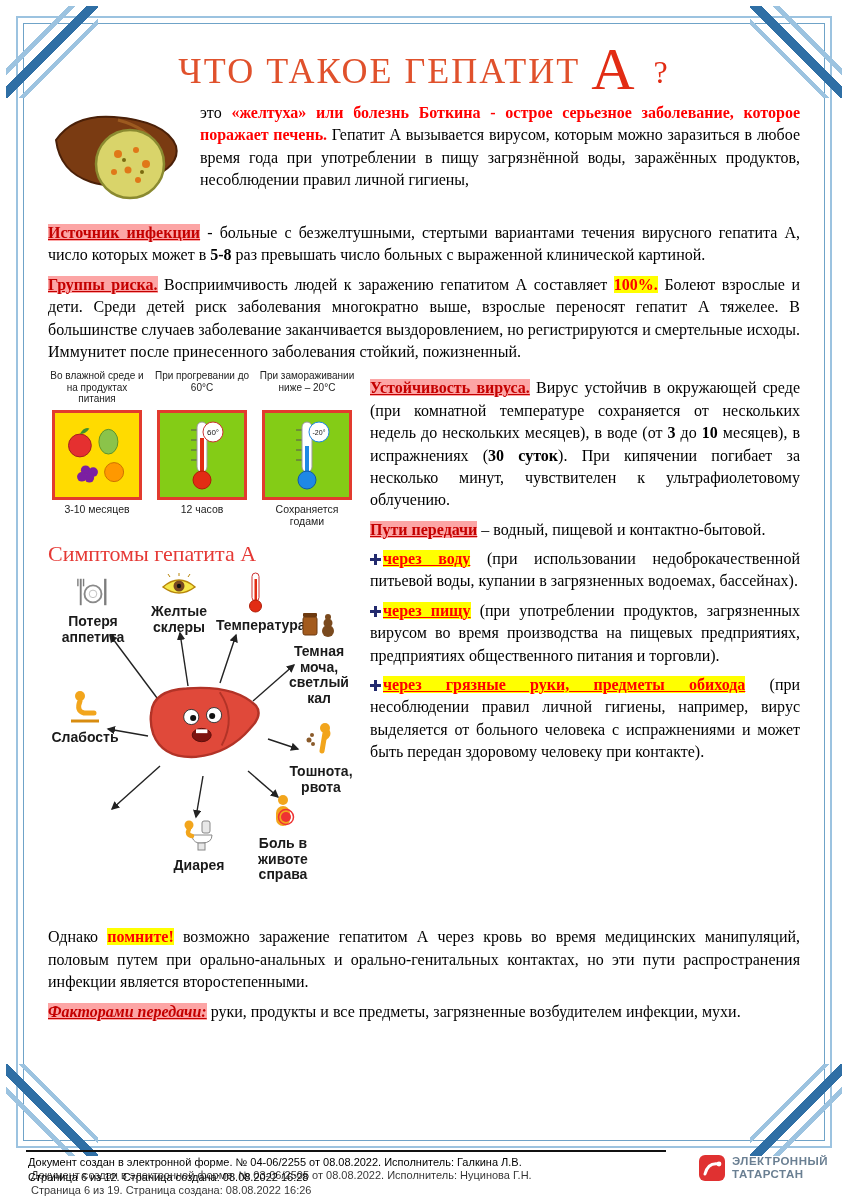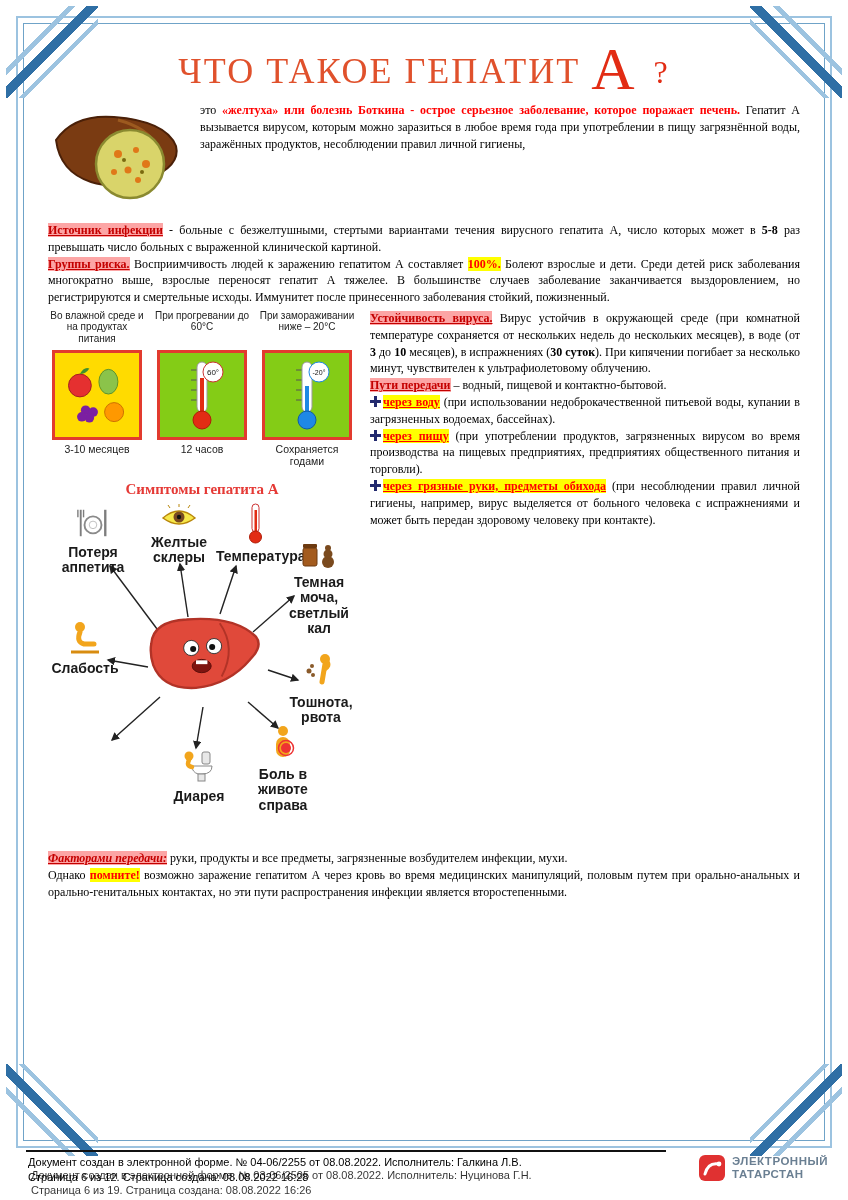--- a/index.html
+++ b/index.html
@@ -12,41 +12,41 @@
   .corner.tl{left:6px;top:6px;background:linear-gradient(135deg,transparent 34%,#9cc3e0 34% 38%,transparent 38% 44%,#2f6fa5 44% 51%,transparent 51% 57%,#9cc3e0 57% 60%,transparent 60%);}
   .corner.tr{right:6px;top:6px;background:linear-gradient(225deg,transparent 34%,#9cc3e0 34% 38%,transparent 38% 44%,#2f6fa5 44% 51%,transparent 51% 57%,#9cc3e0 57% 60%,transparent 60%);}
   .corner.bl{left:6px;bottom:44px;background:linear-gradient(45deg,transparent 34%,#9cc3e0 34% 38%,transparent 38% 44%,#2f6fa5 44% 51%,transparent 51% 57%,#9cc3e0 57% 60%,transparent 60%);}
   .corner.br{right:6px;bottom:44px;background:linear-gradient(315deg,transparent 34%,#9cc3e0 34% 38%,transparent 38% 44%,#2f6fa5 44% 51%,transparent 51% 57%,#9cc3e0 57% 60%,transparent 60%);}
   
   .content{position:absolute;left:48px;right:48px;top:34px;}
   h1.title{margin:16px 0 10px;text-align:center;font-weight:normal;color:#e0512c;
            font-size:36px;letter-spacing:2px;}
   h1 .big-a{font-size:60px;color:#e22c14;line-height:0;vertical-align:-6px;}
   h1 .q{font-size:32px;color:#e22c14;margin-left:6px;}
-  .para{margin:0 0;text-align:justify;font-size:12px;line-height:1.4;}
+  .para{margin:7px 0;text-align:justify;font-size:16px;line-height:1.4;}
   .red-bold{color:#ff0000;font-weight:bold;}
   .hl-heading{background:#fca5a5;color:#c40000;font-weight:bold;text-decoration:underline;}
   .hl-heading.italic{font-style:italic;}
   .hl-red{background:#ffff00;color:#ff0000;font-weight:bold;}
   .via-red{background:#ffff00;color:#ff0000;font-weight:bold;text-decoration:underline;}
   b{font-weight:bold;}
   .liver-figure{float:left;width:138px;height:112px;margin:4px 14px 4px 0;}
   
   .two-col{display:flex;gap:14px;margin-top:4px;}
   .left-col{width:308px;flex:none;}
   .right-col{flex:1;min-width:0;}
   .cards{display:flex;gap:7px;justify-content:flex-end;}
   .card{width:98px;display:flex;flex-direction:column;align-items:center;}
   .card-top{font-family:"Liberation Sans",sans-serif;font-size:10px;line-height:1.15;
             text-align:center;height:40px;color:#222;}
   .card-box{width:84px;height:84px;border:3px solid #e23b2e;display:flex;align-items:center;
             justify-content:center;background:#84cc16;}
   .card-box.yellow{background:#ffdb00;}
   .card-bottom{font-family:"Liberation Sans",sans-serif;font-size:10.5px;margin-top:3px;color:#222;text-align:center;}
-  .symptoms-title{margin:14px 0 4px;text-align:center;color:#e53935;font-weight:bold;font-size:15px;}
+  .symptoms-title{margin:14px 0 4px;text-align:left;color:#e53935;font-weight:normal;font-size:22px;}
   .symptoms-diagram{position:relative;width:310px;height:348px;margin:0 auto;}
   .sym-item{position:absolute;width:78px;text-align:center;}
   .sym-item .lbl{font-family:"Liberation Sans",sans-serif;font-size:14px;font-weight:bold;
                  line-height:1.1;color:#1a1a1a;margin-top:1px;}
   .arrows{position:absolute;left:0;top:0;}
   .liver-center{position:absolute;left:95px;top:108px;}
   .bullet{display:inline-block;width:11px;height:11px;position:relative;margin-right:2px;vertical-align:-1px;}
   .bullet::before{content:"";position:absolute;left:4px;top:0;width:3px;height:11px;background:#222a6e;}
   .bullet::after{content:"";position:absolute;left:0;top:4px;width:11px;height:3px;background:#222a6e;}
   
@@ -299,25 +299,25 @@
         <p class="para">
           <span class="bullet"></span><span class="via-red">через пищу</span><span> (при употреблении продуктов, загрязненных вирусом во время производства на пищевых предприятиях, предприятиях общественного питания и торговли).</span>
         </p>
         <p class="para">
           <span class="bullet"></span><span class="via-red">через грязные руки, предметы обихода</span><span> (при несоблюдении правил личной гигиены, например, вирус выделяется от больного человека с испражнениями и может быть передан здоровому человеку при контакте).</span>
         </p>
       </div>
     </div>
 
     <p class="para">
+      <span>Однако </span><span class="hl-red">помните!</span><span> возможно заражение гепатитом А через кровь во время медицинских манипуляций, половым путем при орально-анальных и орально-генитальных контактах, но эти пути распространения инфекции является второстепенными.</span>
+    </p>
+
+    <p class="para">
       <span class="hl-heading italic">Факторами передачи:</span><span> руки, продукты и все предметы, загрязненные возбудителем инфекции, мухи.</span>
-    </p>
-
-    <p class="para">
-      <span>Однако </span><span class="hl-red">помните!</span><span> возможно заражение гепатитом А через кровь во время медицинских манипуляций, половым путем при орально-анальных и орально-генитальных контактах, но эти пути распространения инфекции является второстепенными.</span>
     </p>
   </div>
 
   <div class="footer">
     <div class="footer-rule"></div>
     <div class="doc-lines">
       <div class="overlap">
         <span class="la">Документ создан в электронной форме. № 04-06/2255 от 08.08.2022. Исполнитель: Галкина Л.В.</span>
         <span class="lb">Документ создан в электронной форме. № 03-06/2505 от 08.08.2022. Исполнитель: Нуцинова Г.Н.</span>
       </div>

